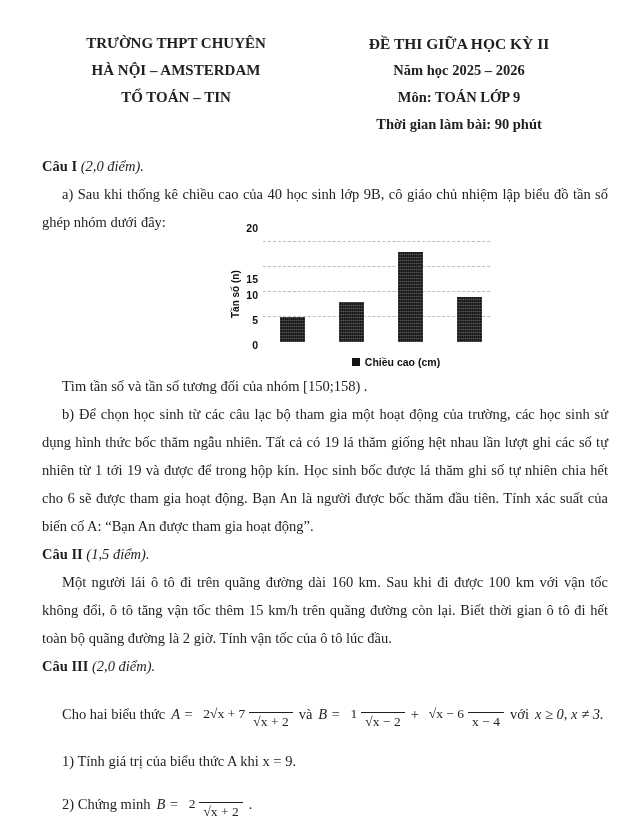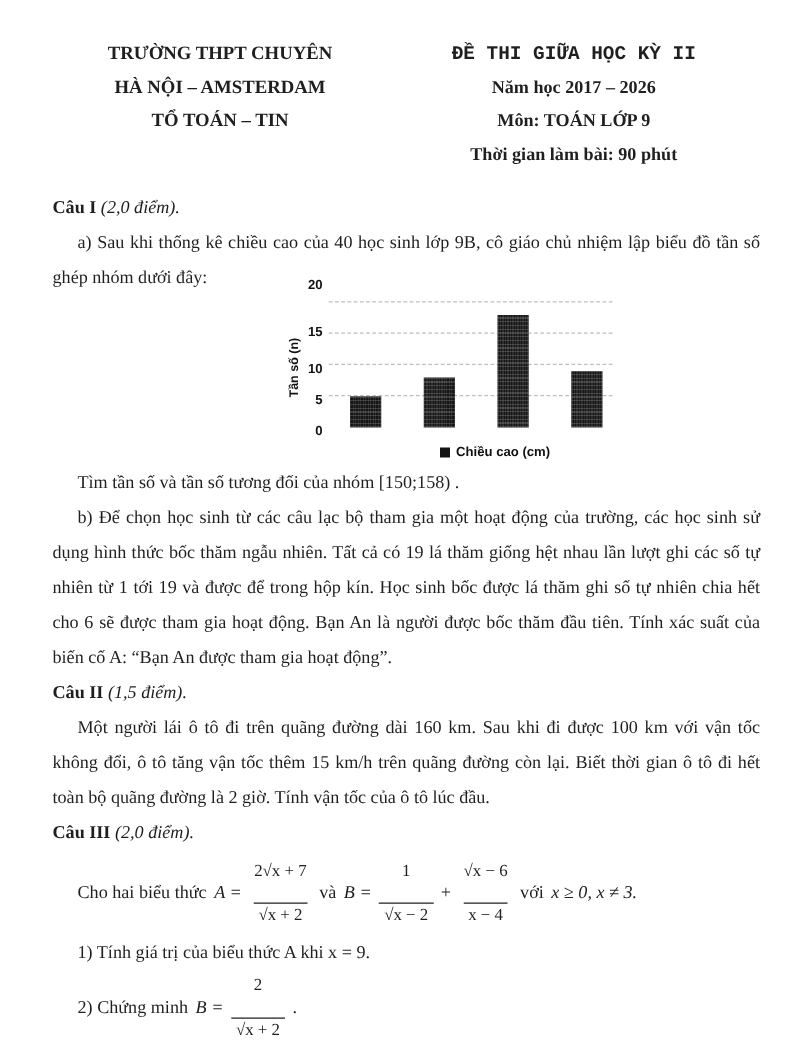--- a/index.html
+++ b/index.html
@@ -11,21 +11,21 @@
     color:#1f1f1f;
     font-family:"Liberation Serif", serif;
     font-size:14.5px;
     padding:30px 32px 0 42px;
     overflow:hidden;
   }
   
   .header { display:flex; margin-bottom:14px; }
   .h-left { width:268px; text-align:center; font-weight:bold; line-height:27px; font-size:15px; }
   .h-right { flex:1; text-align:center; font-weight:bold; line-height:27px; font-size:14.5px; }
-  .h-right .big { font-size:15.5px;font-family:Liberation Mono, monospace; }
+  .h-right .big { font-size:15.5px; }
   
   .cau { line-height:28px; }
   .cau .t { font-weight:bold; }
   .cau .p { font-style:italic; }
   p.body { line-height:28px; text-align:justify; text-indent:20px; }
   
   .chart { margin:6px 0 4px 188px; width:292px; }
   .chart-row { display:flex; align-items:flex-start; }
   .ylab {
     writing-mode:vertical-rl; transform:rotate(180deg);
@@ -49,61 +49,61 @@
   }
   .xlabels { display:flex; margin-top:5px; font:bold 9.5px "Liberation Sans", sans-serif; color:#111; }
   .xl { flex:1; text-align:center; }
   .legend { display:flex; justify-content:center; align-items:center; gap:5px;
     margin:10px 0 0 40px; font:bold 10.5px "Liberation Sans", sans-serif; color:#111; }
   .lg-swatch { width:8px; height:8px; background:#141414; display:inline-block; }
   
   .mathline { display:flex; align-items:center; flex-wrap:nowrap;
     padding-left:20px; margin:8px 0 6px 0; min-height:52px; gap:6px; }
   .mvar { font-style:italic; }
-  .frac { display:inline-flex; flex-direction:column; align-items:center;
+  .frac { display:inline-flex; flex-direction:row; align-items:center;
     font-size:13.5px; line-height:1.35; vertical-align:middle;text-align:right; }
   .frac .num { padding:0 4px; }
   .frac .den { border-top:1.4px solid #1f1f1f; padding:0 4px;margin-top:16px; }
   .item { line-height:30px; padding-left:20px; margin-top:4px; }
   .itemline { display:flex; align-items:center; gap:6px; padding-left:20px;
     min-height:52px; margin-top:2px; }
 </style>
 </head>
 <body>
 
 <div class="page">
 
   <div class="header">
     <div class="h-left">
       <div>TRƯỜNG THPT CHUYÊN</div>
       <div>HÀ NỘI – AMSTERDAM</div>
       <div>TỔ TOÁN – TIN</div>
     </div>
     <div class="h-right">
       <div class="big">ĐỀ THI GIỮA HỌC KỲ II</div>
-      <div>Năm học 2017 – 2026</div>
+      <div>Năm học 2025 – 2026</div>
       <div>Môn: TOÁN LỚP 9</div>
       <div>Thời gian làm bài: 90 phút</div>
     </div>
   </div>
 
   <p class="cau">
     <span class="t">Câu I</span>
     <span class="p">(2,0 điểm).</span>
   </p>
   <p class="body">a) Sau khi thống kê chiều cao của 40 học sinh lớp 9B, cô giáo chủ nhiệm lập biểu đồ tần số ghép nhóm dưới đây:</p>
 
   <div class="chart">
     <div class="chart-row">
       <div class="ylab">Tần số (n)</div>
       <div class="yaxis">
           <div class="ytick" style="bottom: -5px;">0</div>
           <div class="ytick" style="bottom: 20px;">5</div>
           <div class="ytick" style="bottom: 45px;">10</div>
-          <div class="ytick" style="bottom: 74px;">15</div>
+          <div class="ytick" style="bottom: 61px;">15</div>
           <div class="ytick" style="bottom: 112px;">20</div>
         </div>
       <div class="plotwrap">
         <div class="gridwrap">
             <div class="gridline" style="bottom: 25px;"></div>
             <div class="gridline" style="bottom: 50px;"></div>
             <div class="gridline" style="bottom: 75px;"></div>
             <div class="gridline" style="bottom: 100px;"></div>
           </div>
         <div class="plot">

